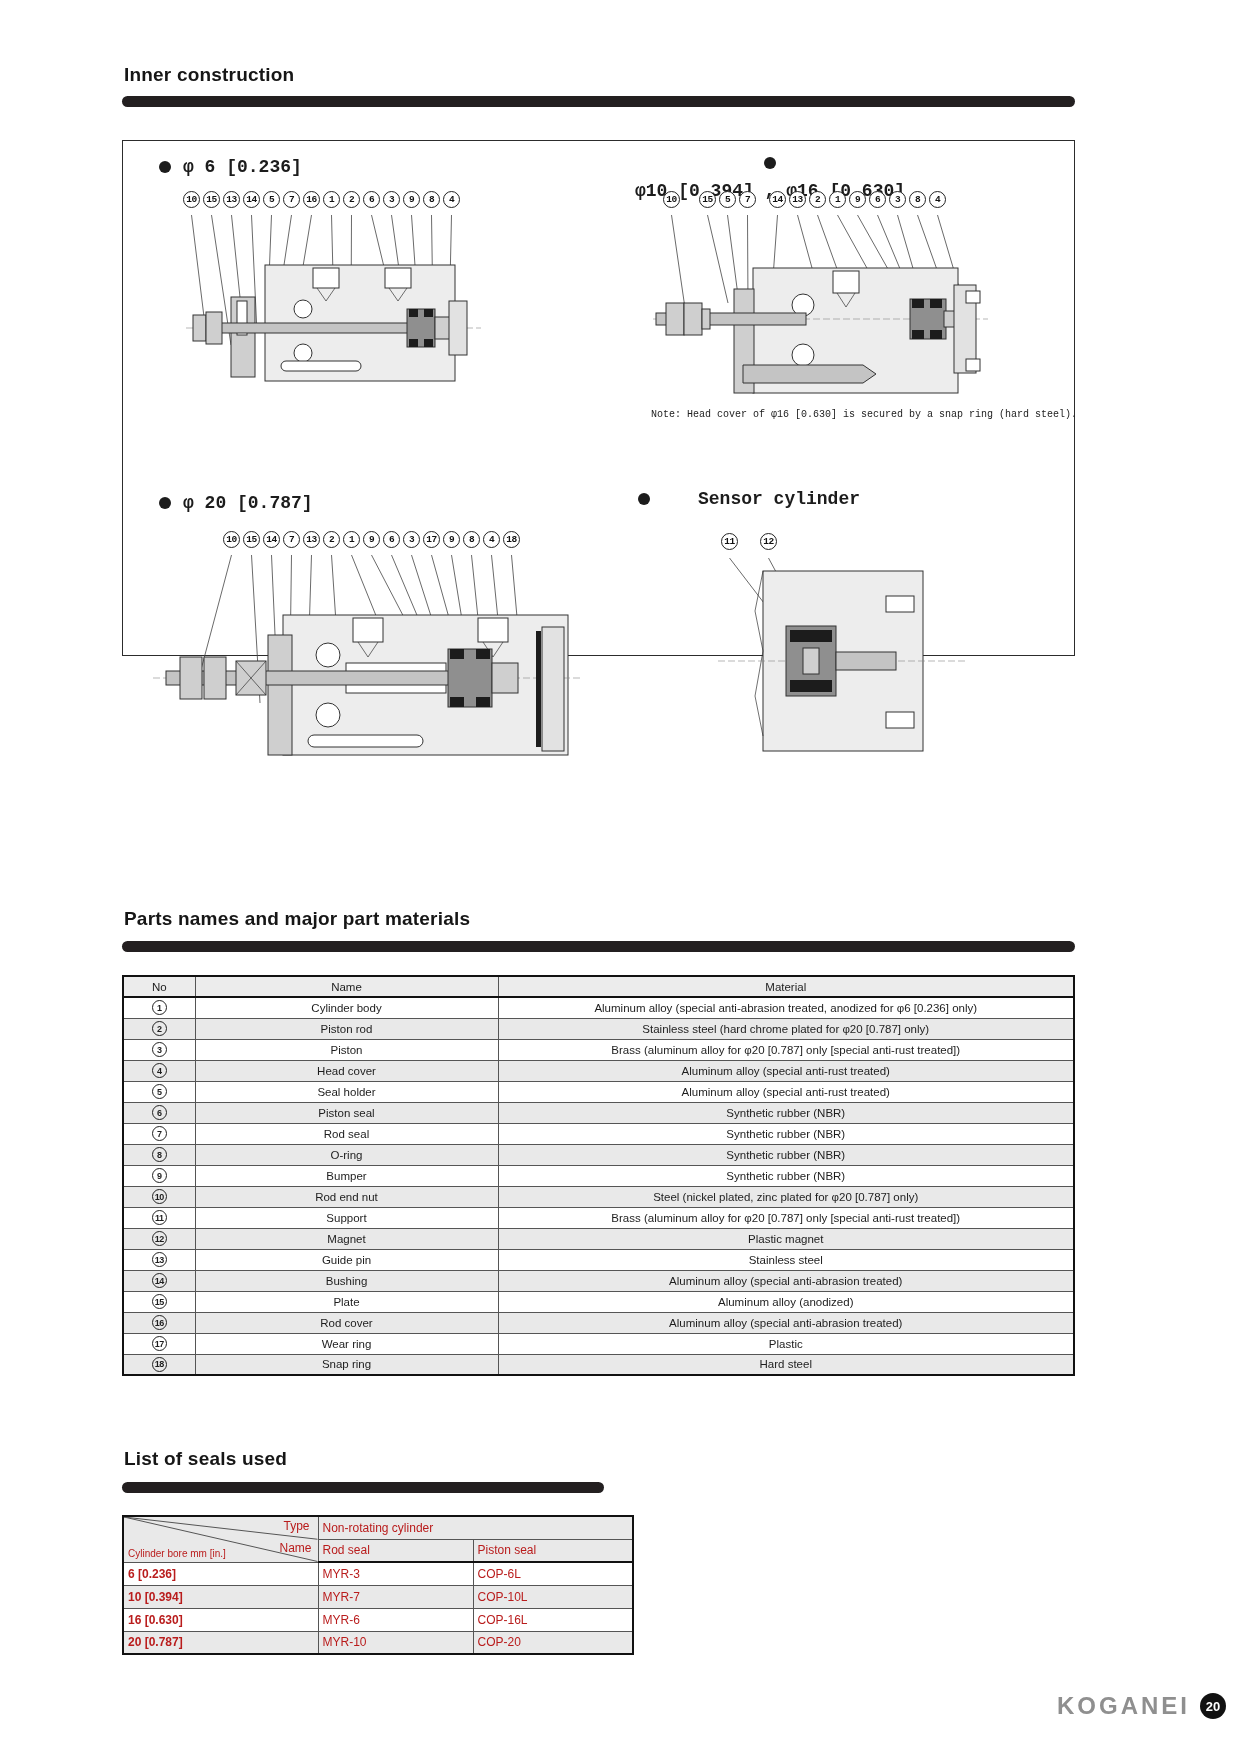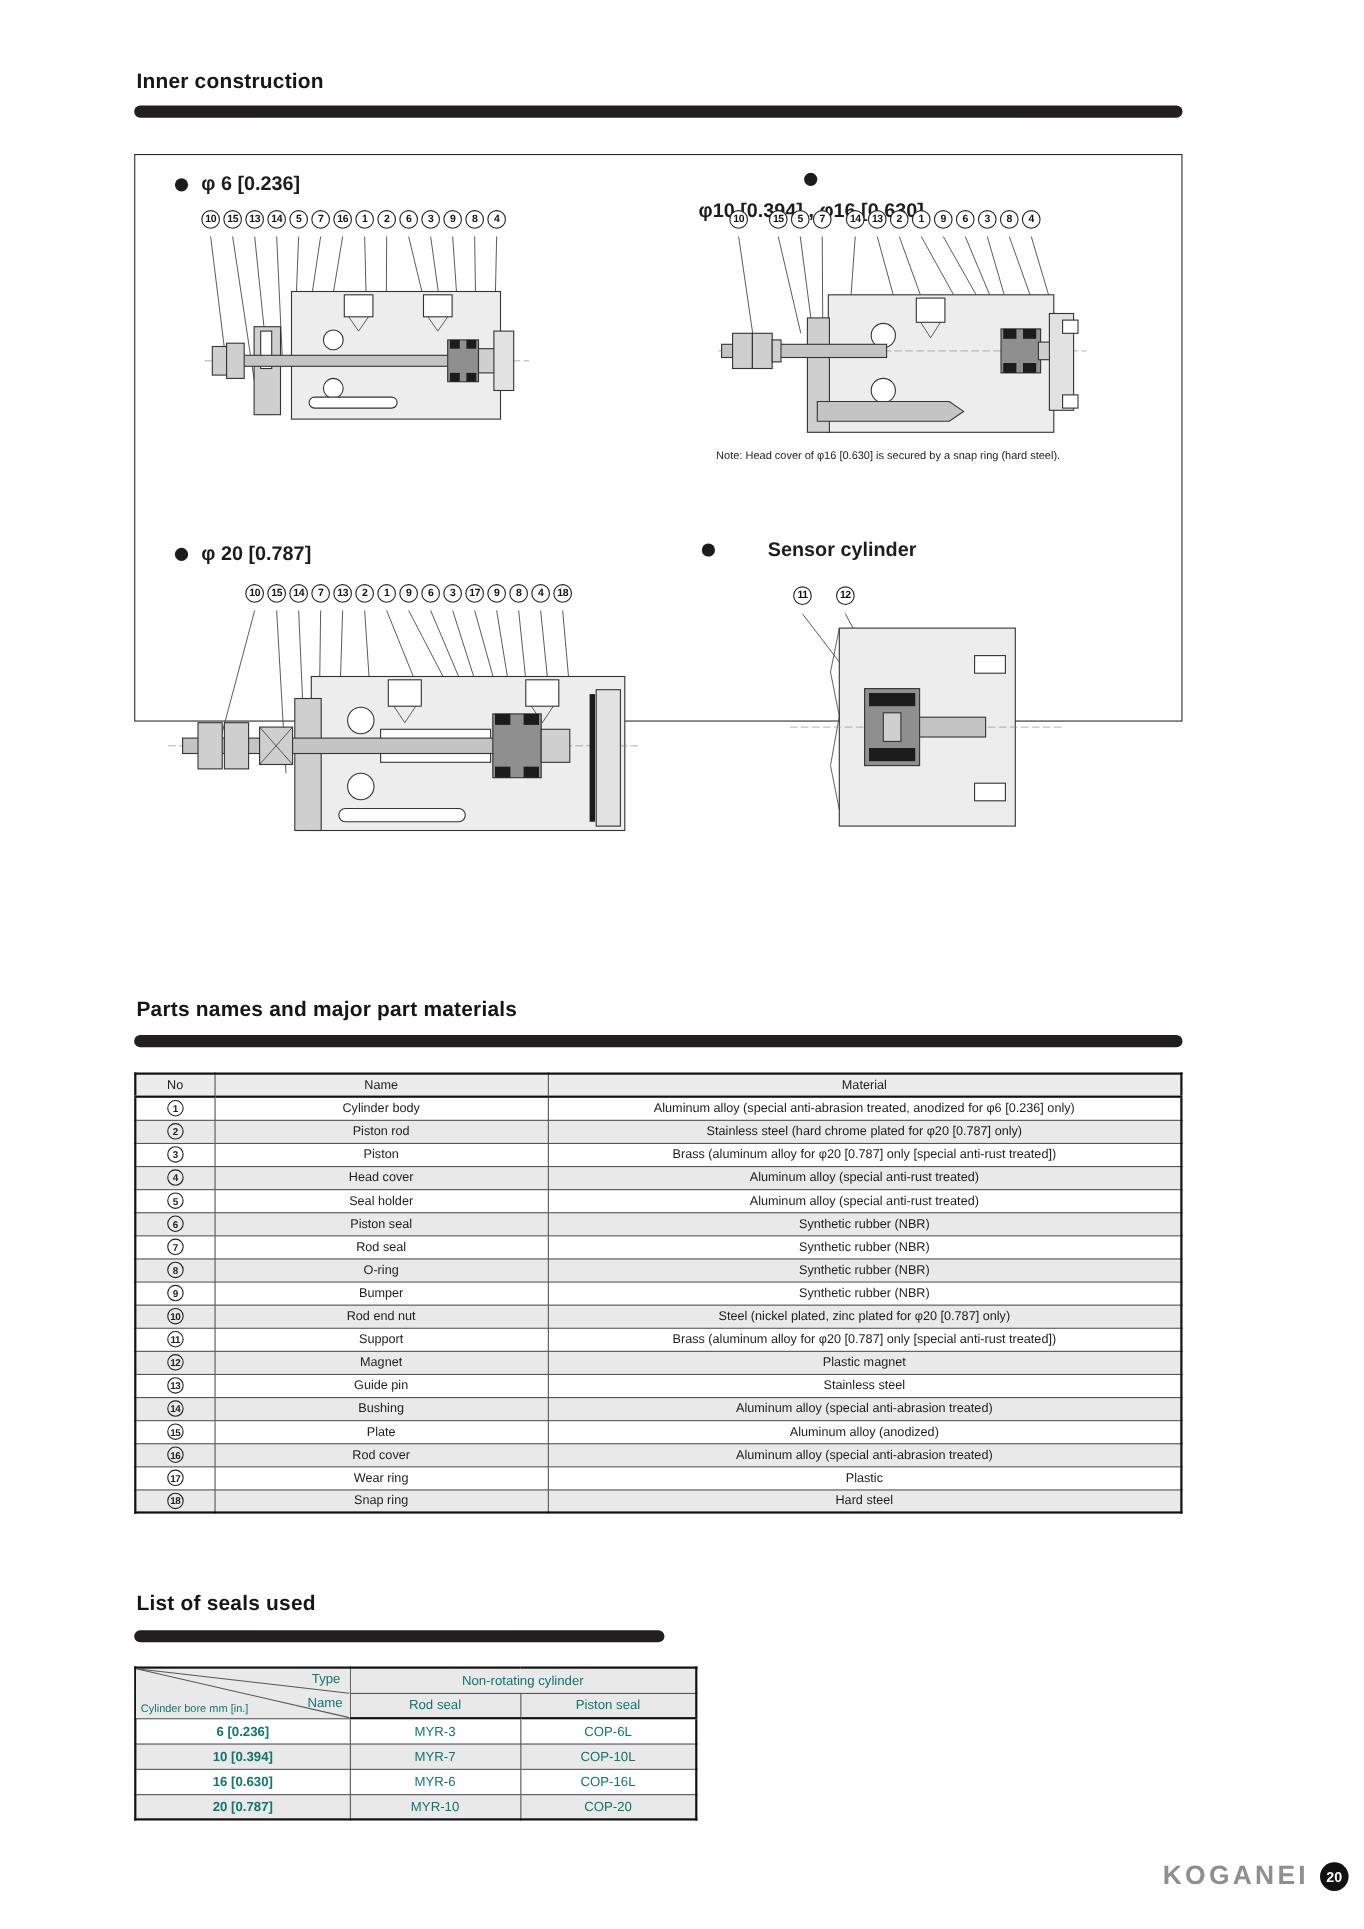--- a/index.html
+++ b/index.html
@@ -4,21 +4,21 @@
 <style>
   * { margin:0; padding:0; box-sizing:border-box; }
   html,body { background:#fff; }
   body { font-family:"Liberation Sans", sans-serif; color:#1b1b1b; }
   #page { position:relative; width:1240px; height:1754px; background:#ffffff; overflow:hidden;margin-left:44px; }
 
   .section-title { position:absolute; font-size:19px; font-weight:bold; color:#161616; letter-spacing:.2px; }
   .rule { position:absolute; height:11px; background:#231f20; border-radius:6px; }
 
   
-  .diagram-box { position:absolute; left:78px; top:140px; width:953px; height:516px; border:1.5px solid #2c2c2c; background:#fff; }
+  .diagram-box { position:absolute; left:78px; top:140px; width:953px; height:516px; border:1.5px solid #2c2c2c; background:#fff;font-family:Liberation Mono, monospace; }
 
   .dlabel { position:absolute; display:flex; align-items:center; gap:12px; font-size:18px; font-weight:bold; color:#1c1c1c; }
   .bullet { width:12px; height:12px; border-radius:50%; background:#1c1c1c; flex:0 0 auto; }
 
   .chips { position:absolute; display:flex; gap:3px; }
   .chip { width:17px; height:17px; border:1.3px solid #222; border-radius:50%; background:#fff;
           display:inline-flex; align-items:center; justify-content:center;
           font-size:9.5px; font-weight:bold; color:#111; letter-spacing:-.5px; flex:0 0 auto; }
   .chips-d2 .chip:nth-child(2){ margin-left:16px; }
   .chips-d2 .chip:nth-child(5){ margin-left:10px; }
@@ -44,21 +44,21 @@
   .parts-table th, .parts-table td { border:1px solid #555; text-align:center; padding:2px 4px; height:21px; font-weight:normal; color:#1d1d1d; }
   .parts-table thead th { background:#ececec; border-bottom:2.2px solid #111; }
   .parts-table { border:2px solid #111;padding-left:40px; }
   .parts-table tbody tr:nth-child(even) { background:#e9e9e9; }
   .col-no { width:72px; } .col-name { width:303px; }
   .num-circle { display:inline-flex; width:15px; height:15px; border:1px solid #222; border-radius:50%;
                 align-items:center; justify-content:center; font-size:9px; font-weight:bold; letter-spacing:-.5px; }
 
   
   .seals-table { position:absolute; left:78px; top:1515px; width:510px; font-size:12px; table-layout:fixed; border:2px solid #111; }
-  .seals-table th, .seals-table td { border:1px solid #555; text-align:center; height:23px; padding:1px 16px; font-weight:normal; color:#0f766e; }
+  .seals-table th, .seals-table td { border:1px solid #555; text-align:left; height:23px; padding:1px 4px; font-weight:normal; color:#b91c1c; }
   .seals-table .hrow th { background:#e9e9e9; }
   .seals-table .h2 th { border-bottom:2.2px solid #111; }
   .seals-table tbody tr:nth-child(even) { background:#e9e9e9; }
   .seals-table .bore { font-weight:bold; }
   .corner { position:relative; background:#e9e9e9; padding:0; border-bottom:2.2px solid #111; }
   .corner svg { position:absolute; inset:0; width:100%; height:100%; }
   .corner .lab-type { position:absolute; top:2px; right:8px; font-size:12px; }
   .corner .lab-name { position:absolute; top:24px; right:6px; font-size:12px; }
   .corner .lab-bore { position:absolute; bottom:3px; left:4px; font-size:10px; }
 

